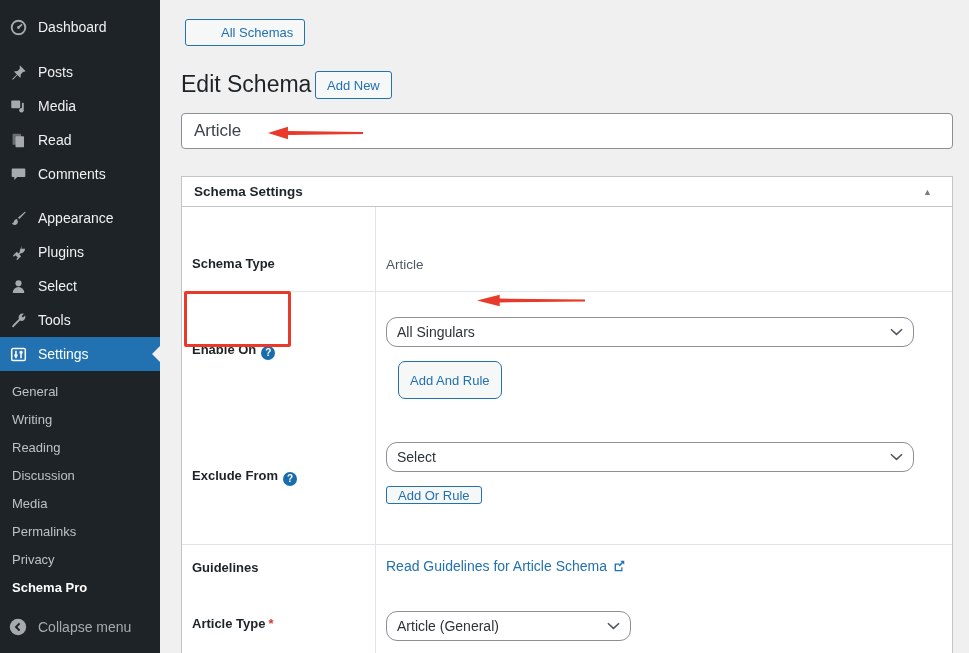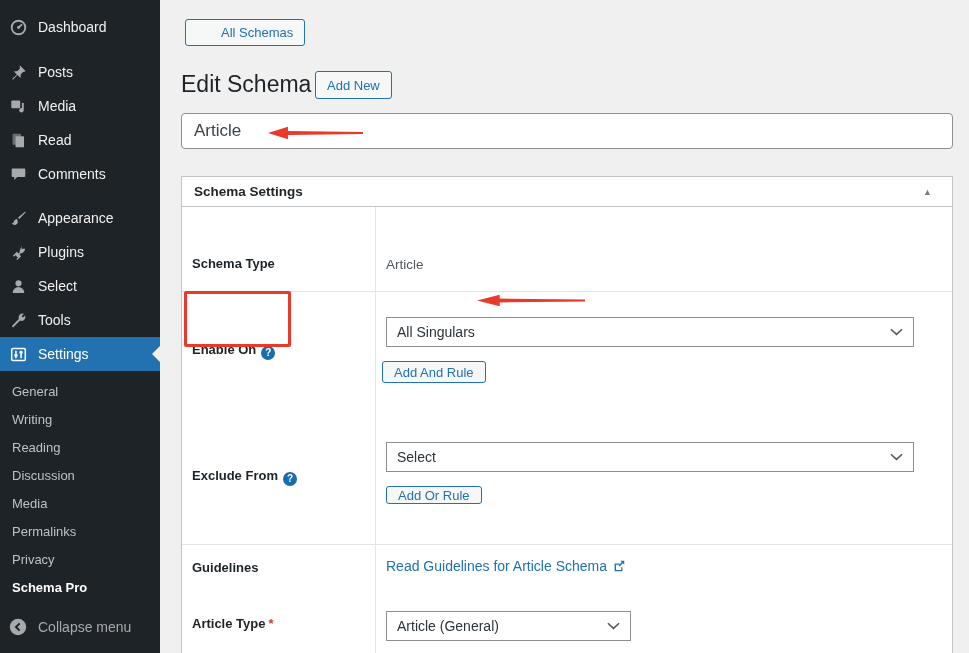--- a/index.html
+++ b/index.html
@@ -44,21 +44,21 @@
   .panel-toggle { position:absolute; right:20px; top:0; font-size:9px; color:#787c82; }
   .panel-body { position:relative; height:469px; }
   .col-divider { position:absolute; left:193px; top:0; bottom:0; width:1px; background:#e2e4e7; }
   .row-line { position:absolute; left:0; width:100%; height:1px; background:#e2e4e7; }
   .field-label { position:absolute; left:10px; font-size:13px; font-weight:bold; color:#1d2327; white-space:nowrap; }
   .req { color:#d63638; margin-left:3px; }
   .help { display:inline-block; width:14px; height:14px; margin-left:5px; background:#1a6dad; color:#fff;
        border-radius:50%; font-size:10px; font-weight:bold; text-align:center; line-height:14px; vertical-align:-2px; cursor:pointer; }
   .value-text { position:absolute; font-size:13.5px; color:#50575e; }
   .select { position:absolute; display:flex; align-items:center; justify-content:space-between; height:30px;
-       background:#fff; border:1px solid #8c8f94; border-radius:0; padding:0 10px; font-size:14px; color:#2c3338; cursor:pointer; }
+       background:#fff; border:1px solid #8c8f94; border-radius:11px; padding:0 10px; font-size:14px; color:#2c3338; cursor:pointer; }
   .select svg { width:13px; height:8px; flex:0 0 13px; margin-left:8px; }
   .guideline-link { position:absolute; font-size:14px; color:#2271b1; text-decoration:none; cursor:pointer; display:flex; align-items:center; }
   .guideline-link svg { width:14px; height:14px; margin-left:5px; }
 
   
   .anno { position:absolute; z-index:50; pointer-events:none; }
   .anno-box { left:184px; top:291px; width:107px; height:56px; border:3px solid #e8392a; border-radius:2px; }
   .anno-arrow1 { left:268px; top:126px; width:95px; height:14px; }
   .anno-arrow2 { left:477px; top:294px; width:108px; height:13px; }
   .anno svg { width:100%; height:100%; display:block; }
@@ -207,21 +207,21 @@
 
         <span class="field-label" style="top:135px;">
           <span>Enable On</span><span class="help">?</span>
         </span>
         <div class="select" style="left:204px; top:110px; width:528px;">
           <span>All Singulars</span>
           <svg viewBox="0 0 14 8">
               <path d="M1 1l6 5.5L13 1" fill="none" stroke="#50575e" stroke-width="1.7"></path>
             </svg>
         </div>
-        <button class="wp-btn" style="position:absolute; left:200px; top:154px; height:22px;">Add And Rule</button>
+        <button class="wp-btn" style="position:absolute; left:216px; top:154px; height:38px;border-radius:7px;">Add And Rule</button>
 
         <span class="field-label" style="top:261px;">
           <span>Exclude From</span><span class="help">?</span>
         </span>
         <div class="select" style="left:204px; top:235px; width:528px;">
           <span>Select</span>
           <svg viewBox="0 0 14 8">
               <path d="M1 1l6 5.5L13 1" fill="none" stroke="#50575e" stroke-width="1.7"></path>
             </svg>
         </div>

